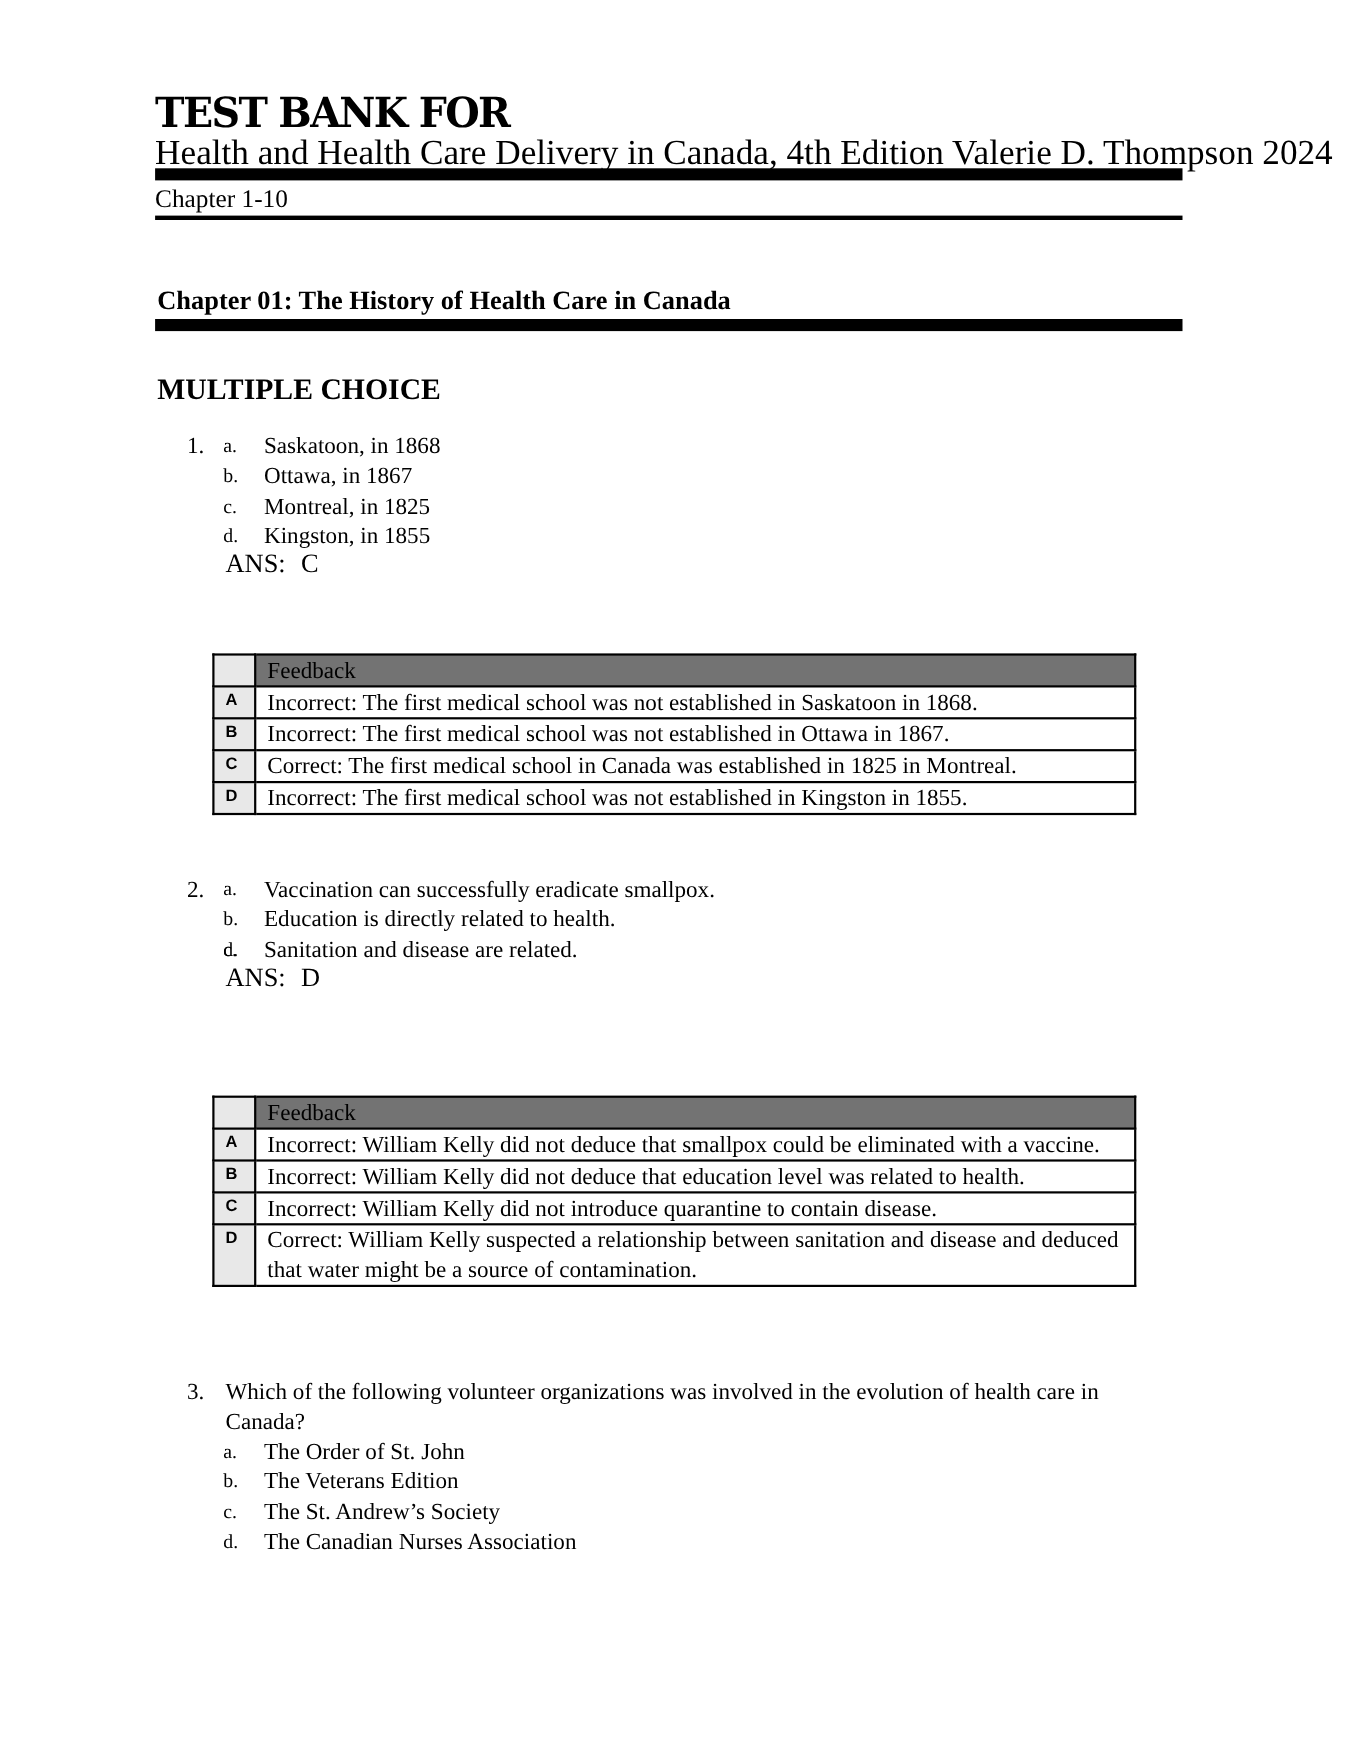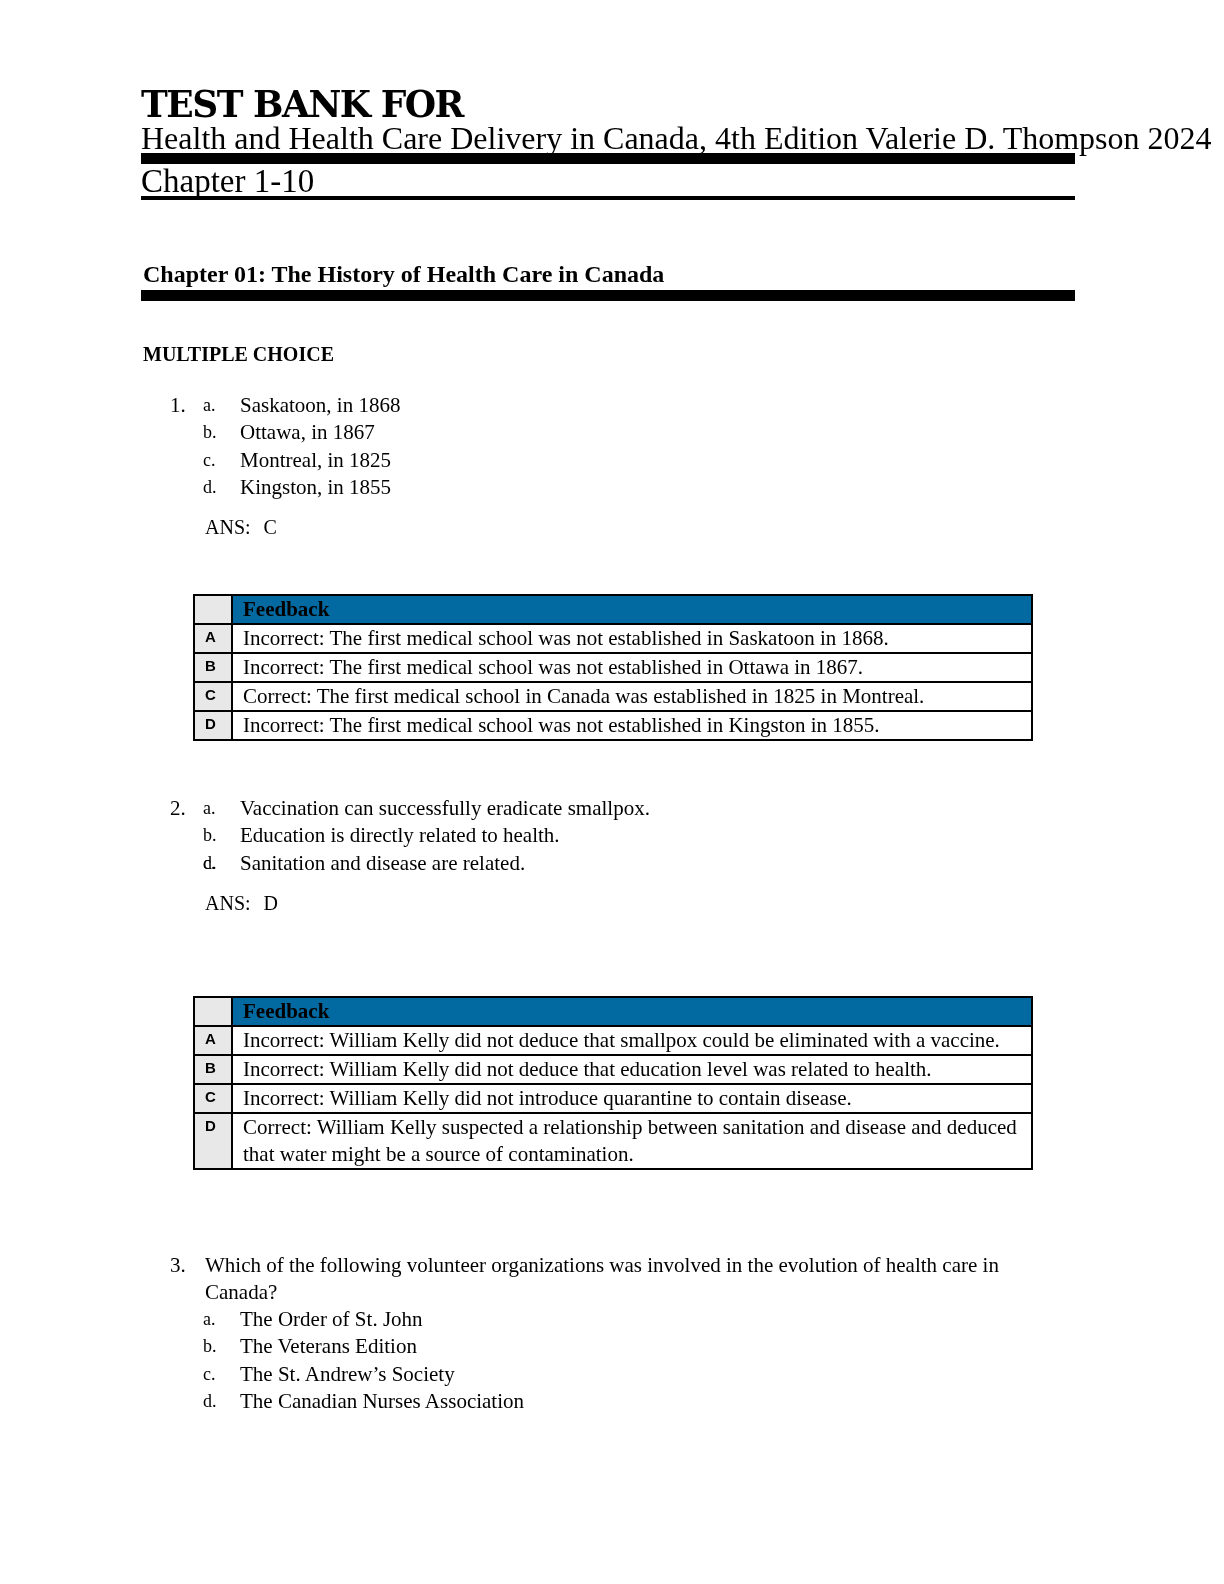--- a/index.html
+++ b/index.html
@@ -13,50 +13,50 @@
       font-family: "DejaVu Serif", "Liberation Serif", serif;
       font-weight: 900; font-size: 36px; letter-spacing: -1.5px;
       transform: scaleY(1.05); transform-origin: left top;
       line-height: 40px;
     }
     .tb-subtitle {
       position: absolute; left: 0; top: 124px; font-size: 32px; line-height: 28px; white-space: nowrap;
     }
     .rule-thick { position: absolute; left: 0; width: 934px; background: #000; }
     .rule1 { top: 153px; height: 11px; }
-    .chapter-range { position: absolute; left: 0; top: 167px; font-size: 33px; line-height: 28px; }
+    .chapter-range { position: absolute; left: 0; top: 167px; font-size: 23px; line-height: 28px; }
     .rule2 { top: 196px; height: 4px; }
     .chapter-heading {
       position: absolute; left: 2px; top: 260px; font-size: 24px; font-weight: bold; line-height: 28px; white-space: nowrap;
     }
     .rule3 { top: 290px; height: 11px; }
     .section-heading {
-      position: absolute; left: 2px; top: 342px; font-size: 20px; font-weight: bold; line-height: 24px; text-align: right;
+      position: absolute; left: 2px; top: 342px; font-size: 27px; font-weight: bold; line-height: 24px; text-align: right;
     }
 
     .question { position: absolute; left: 0; width: 934px; }
     .q-stem { position: relative; padding-left: 64px; font-size: 21px; line-height: 27px; width: 840px; }
     .q-num { position: absolute; left: 29px; top: 0; }
     .options { margin: 0; padding: 0; list-style: none; }
     .option { position: relative; padding-left: 99px; font-size: 21px; line-height: 27.3px; }
     .opt-letter { position: absolute; left: 62px; top: 0; font-size: 18px; }
-    .answer { padding-left: 64px; font-size: 20px; line-height: 24px; margin-top: 14px; }
+    .answer { padding-left: 64px; font-size: 24px; line-height: 24px; margin-top: 0; }
     .answer .ans-label { margin-right: 8px; }
 
     table.feedback {
       position: absolute; left: 52px; width: 840px;
       border-collapse: collapse; font-size: 21px;
     }
     table.feedback td, table.feedback th {
       border: 2px solid #000; padding: 0 10px; vertical-align: top; line-height: 27px; text-align: left;
     }
     table.feedback th.hdr-empty, table.feedback td.letter {
       width: 26px; background: #e8e8e8; padding: 0 0 0 10px;
     }
-    table.feedback th.hdr-text { background: #0369a1; font-weight: bold; }
+    table.feedback th.hdr-text { background: #737373; font-weight: normal; }
     table.feedback td.letter {
       font-family: "Liberation Sans", "DejaVu Sans", sans-serif; font-weight: bold; font-size: 15px; line-height: 24px;
     }
   </style>
 </head>
 <body>
 
 <div class="page">
   <div class="tb-title">TEST BANK FOR</div>
   <div class="tb-subtitle">Health and Health Care Delivery in Canada, 4th Edition Valerie D. Thompson 2024</div>

